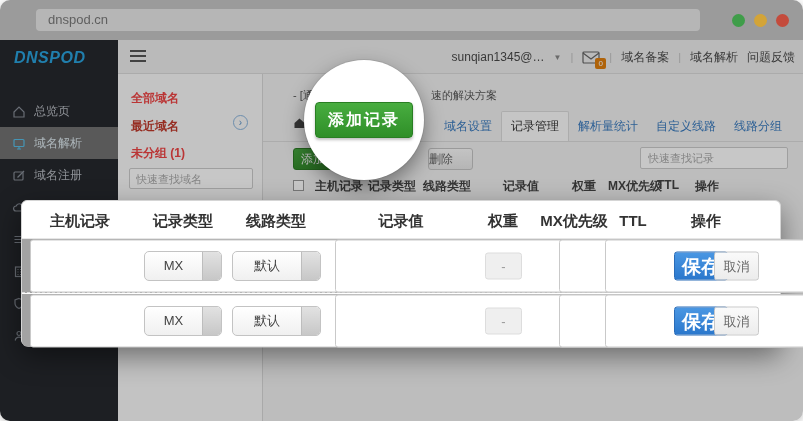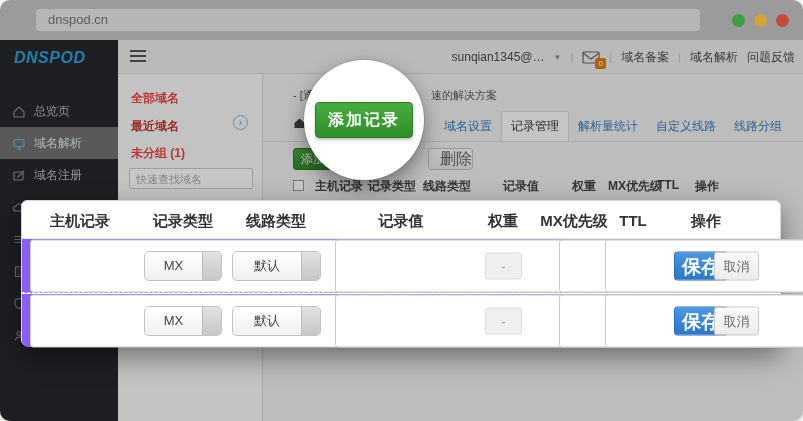--- a/index.html
+++ b/index.html
@@ -65,22 +65,22 @@
   .crumb .gt { color:#999; }
   .crumb-home { width:13px; height:12px; color:#444; }
   .tabs { position:absolute; right:12px; top:40px; display:flex; align-items:flex-end; height:27px; }
   .tab { font-size:12px; color:#3a7bbf; padding:6px 9px; cursor:pointer; white-space:nowrap; }
   .tab.active { background:#fdfdfd; color:#333; border:1px solid #ddd; border-bottom:none; border-radius:2px 2px 0 0; }
   .tabline { position:absolute; left:0; right:0; top:67px; border-top:1px solid #ddd; }
   .btn-add-sm { position:absolute; left:30px; top:74px; width:64px; height:22px; background:linear-gradient(#47a93f,#348c2c);
                 border:1px solid #2d7d26; border-radius:3px; color:#fff; font-size:12px; line-height:20px;
                 text-align:center; cursor:pointer; }
   .btn-del { position:absolute; left:165px; top:74px; width:45px; height:22px; background:linear-gradient(#fbfbfb,#e8e8e8);
-             border:1px solid #c6c6c6; border-radius:3px; color:#666; font-size:16px; line-height:20px;
-             text-align:right; cursor:pointer; }
+             border:1px solid #c6c6c6; border-radius:3px; color:#666; font-size:12px; line-height:20px;
+             text-align:left; cursor:pointer; }
   .rec-search { position:absolute; left:377px; top:73px; width:148px; height:22px; border:1px solid #ccc;
                 background:#fff; font-size:11px; color:#666; padding:0 7px; border-radius:2px; }
   .rec-search::placeholder { color:#aaa; }
   .bg-thead { position:absolute; left:0; top:104px; width:540px; height:20px; font-size:12px; font-weight:bold; color:#444; }
   .bg-thead span { position:absolute; white-space:nowrap; }
   .bg-cb { position:absolute; left:30px; top:2px; width:11px; height:11px; border:1px solid #999; background:#fff; }
 
   
   .dim { position:absolute; inset:0; background:rgba(0,0,0,.22); z-index:50; }
 
@@ -92,21 +92,21 @@
                  color:#fff; font-size:16px; font-weight:bold; letter-spacing:2px; line-height:34px;
                  text-align:center; cursor:pointer; box-shadow:0 2px 3px rgba(0,0,0,.25); }
 
   
   .panel { position:absolute; left:21px; top:200px; width:760px; height:146px; background:#fff;
            border:1px solid #d5d5d5; border-radius:6px; z-index:70;
            box-shadow:0 10px 28px rgba(0,0,0,.45); }
   .p-head { position:absolute; left:0; top:0; width:100%; height:38px; border-bottom:1px solid #e6e6e6; }
   .p-head span { position:absolute; top:11px; transform:translateX(-50%); font-size:15px; font-weight:bold;
                  color:#333; white-space:nowrap; }
-  .prow { position:absolute; left:0; width:100%; height:54px; background:#8b5cf6; }
+  .prow { position:absolute; left:0; width:100%; height:54px; background:#a3a3a3; }
   .prow.r1 { top:38px; border-bottom:1px dashed #ddd; }
   .prow.r2 { top:93px; height:53px; border-radius:0 0 6px 6px; }
   .prow > * { position:absolute; top:50%; transform:translateY(-50%); }
   .pc-host   { left:8px;   width:103px; height:31px; }
   .pc-type   { left:122px; width:78px;  height:30px; }
   .pc-line   { left:210px; width:89px;  height:30px; }
   .pc-val    { left:313px; width:135px; height:31px; }
   .pc-w      { left:463px; width:37px;  height:27px; }
   .pc-mx     { left:537px; width:34px;  height:30px; }
   .pc-ttl    { left:583px; width:57px;  height:30px; }
@@ -276,20 +276,21 @@
         <span class="tab">域名设置</span>
         <span class="tab active">记录管理</span>
         <span class="tab">解析量统计</span>
         <span class="tab">自定义线路</span>
         <span class="tab">线路分组</span>
       </div>
       <div class="tabline"></div>
 
       <div class="btn-add-sm">添加记录</div>
       <div class="btn-del">删除</div>
+      <input class="rec-search" placeholder="快速查找记录" style="">
 
       <div class="bg-thead">
         <span class="bg-cb"></span>
         <span style="left:52px">主机记录</span>
         <span style="left:105px">记录类型</span>
         <span style="left:160px">线路类型</span>
         <span style="left:240px">记录值</span>
         <span style="left:309px">权重</span>
         <span style="left:345px">MX优先级</span>
         <span style="left:394px">TTL</span>

